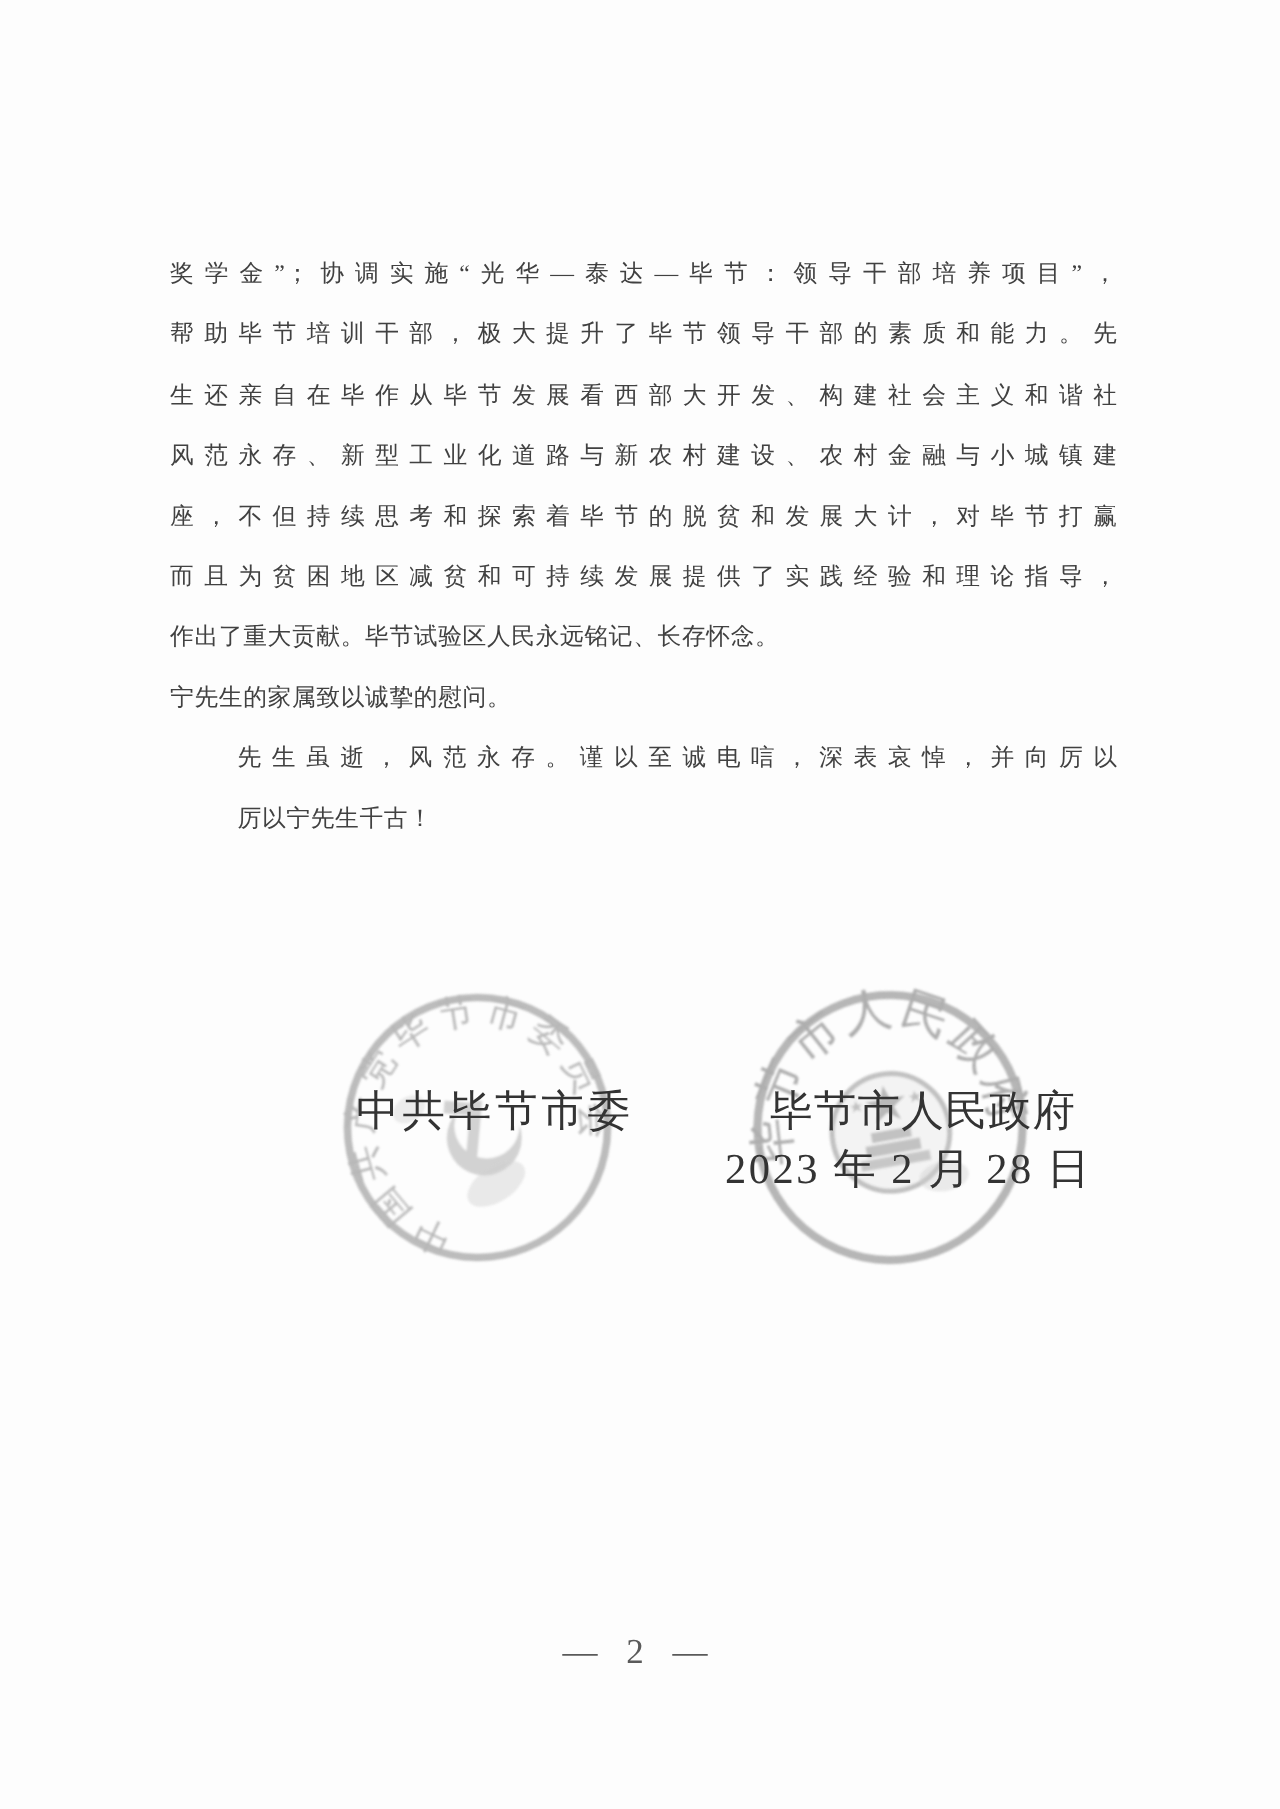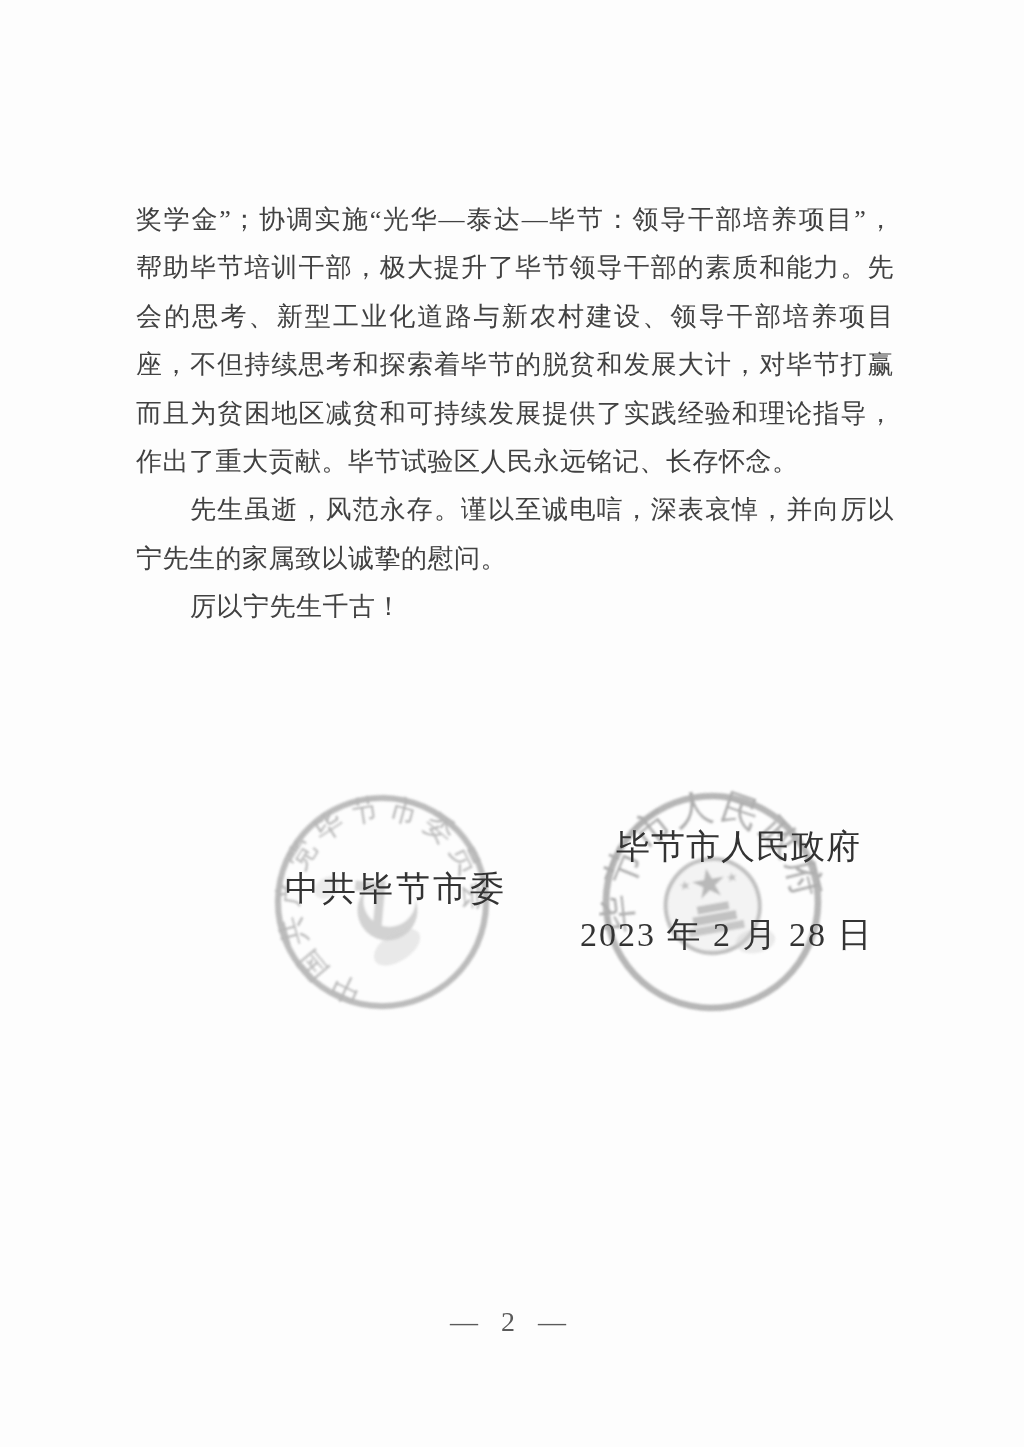--- a/index.html
+++ b/index.html
@@ -13,21 +13,21 @@
     font-family: "Liberation Serif", "DejaVu Serif", serif;
   }
 
   
   .doc-text {
     position: absolute;
     left: 136px;
     top: 196px;
     width: 758px;
     color: #414141;
-    font-size: 26px;
+    font-size: 19px;
   }
   .line {
     height: 48.4px;
     line-height: 48.4px;
     letter-spacing: 0.5px;
     text-align: justify;
     text-align-last: justify;
     overflow: hidden;
   }
   .line.short {
@@ -46,21 +46,21 @@
   .stamp-right { left: 598px; top: 788px; width: 228px; height: 228px; }
 
   
   .sig {
     position: absolute;
     color: #333333;
     font-size: 34px;
     white-space: nowrap;
   }
   .sig-party { left: 285px; top: 866px; letter-spacing: 3px; }
-  .sig-gov   { left: 616px; top: 824px; letter-spacing: 1px; text-align: right; }
+  .sig-gov   { left: 616px; top: 866px; letter-spacing: 1px; text-align: right; }
   .sig-date  { left: 580px; top: 912px; letter-spacing: 2px; }
 
   
   .page-number {
     position: absolute;
     left: 0;
     top: 1306px;
     width: 100%;
     text-align: center;
     color: #5a5a5a;
@@ -69,26 +69,27 @@
   }
 </style>
 </head>
 <body>
 
 <div class="page">
 
   <div class="doc-text">
     <div class="line">奖学金”；协调实施“光华—泰达—毕节：领导干部培养项目”，</div>
     <div class="line">帮助毕节培训干部，极大提升了毕节领导干部的素质和能力。先</div>
-    <div class="line">会的思考、新型工业化道路与新农村建设、领导干部培养项目</div>
+    <div class="line">生还亲自在毕作从毕节发展看西部大开发、构建社会主义和谐社</div>
+    <div class="line">风范永存、新型工业化道路与新农村建设、农村金融与小城镇建</div>
     <div class="line">座，不但持续思考和探索着毕节的脱贫和发展大计，对毕节打赢</div>
     <div class="line">而且为贫困地区减贫和可持续发展提供了实践经验和理论指导，</div>
     <div class="line short">作出了重大贡献。毕节试验区人民永远铭记、长存怀念。</div>
+    <div class="line short">宁先生的家属致以诚挚的慰问。</div>
     <div class="line indent">先生虽逝，风范永存。谨以至诚电唁，深表哀悼，并向厉以</div>
-    <div class="line short">宁先生的家属致以诚挚的慰问。</div>
     <div class="line short indent">厉以宁先生千古！</div>
   </div>
 
   <svg class="stamp stamp-left" viewBox="0 0 224 224">
     <defs>
       <filter id="blurL">
           <feGaussianBlur stdDeviation="0.9"></feGaussianBlur>
         </filter>
       <path id="arcL" d="M 51.8 171.2 A 84 84 0 1 1 172.2 171.2" fill="none"></path>
     </defs>

